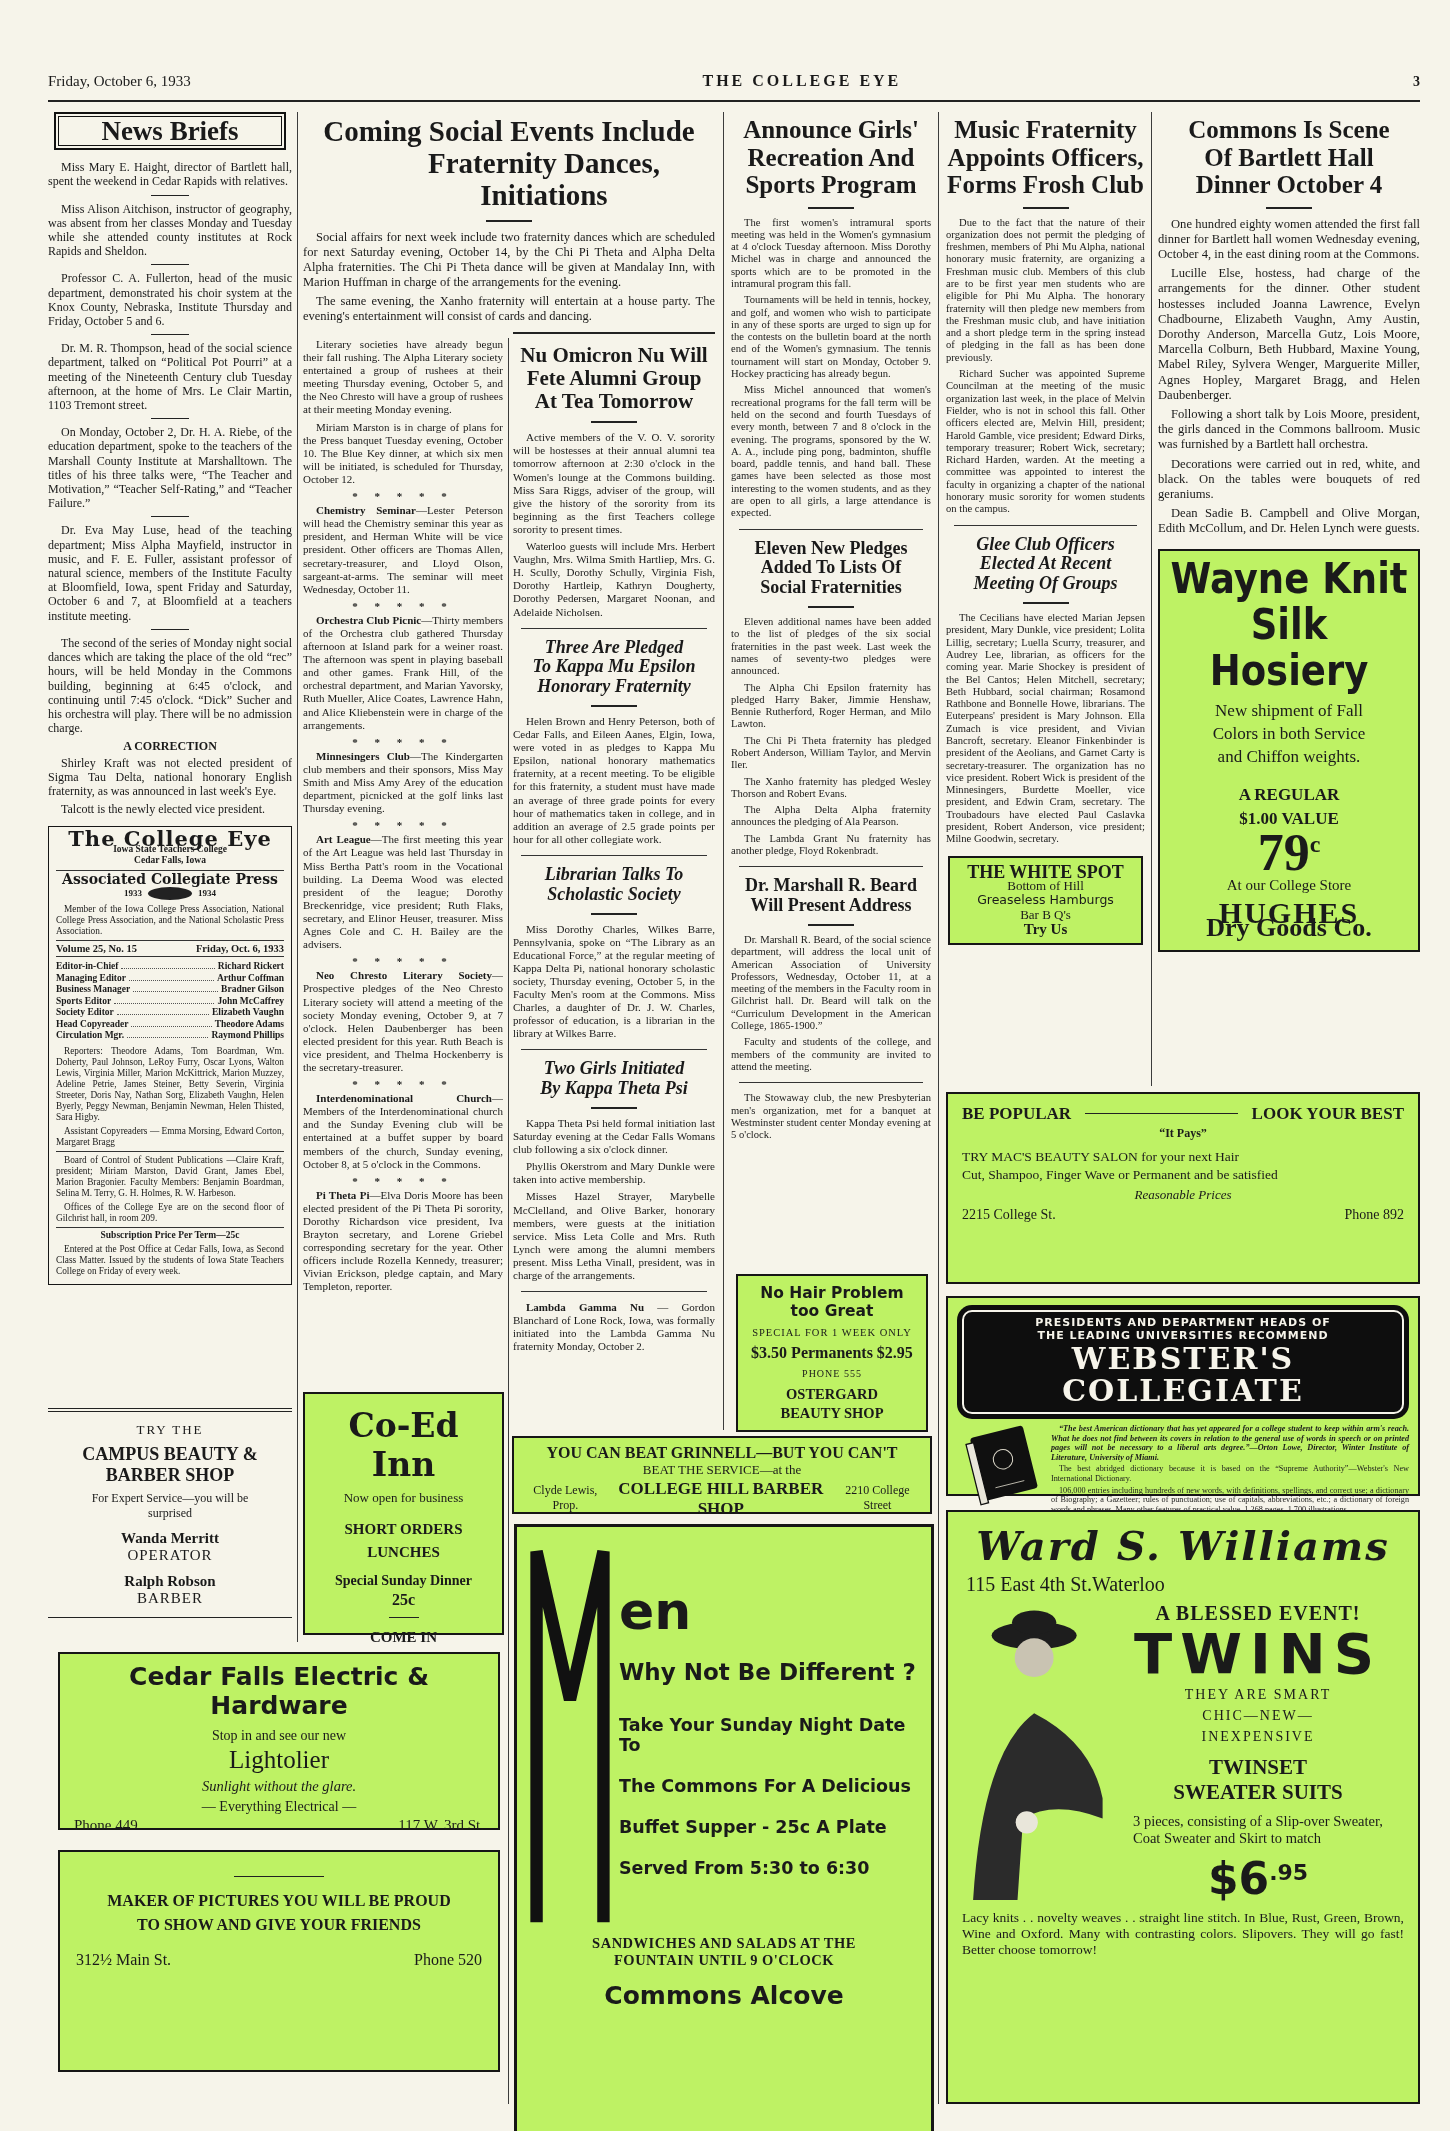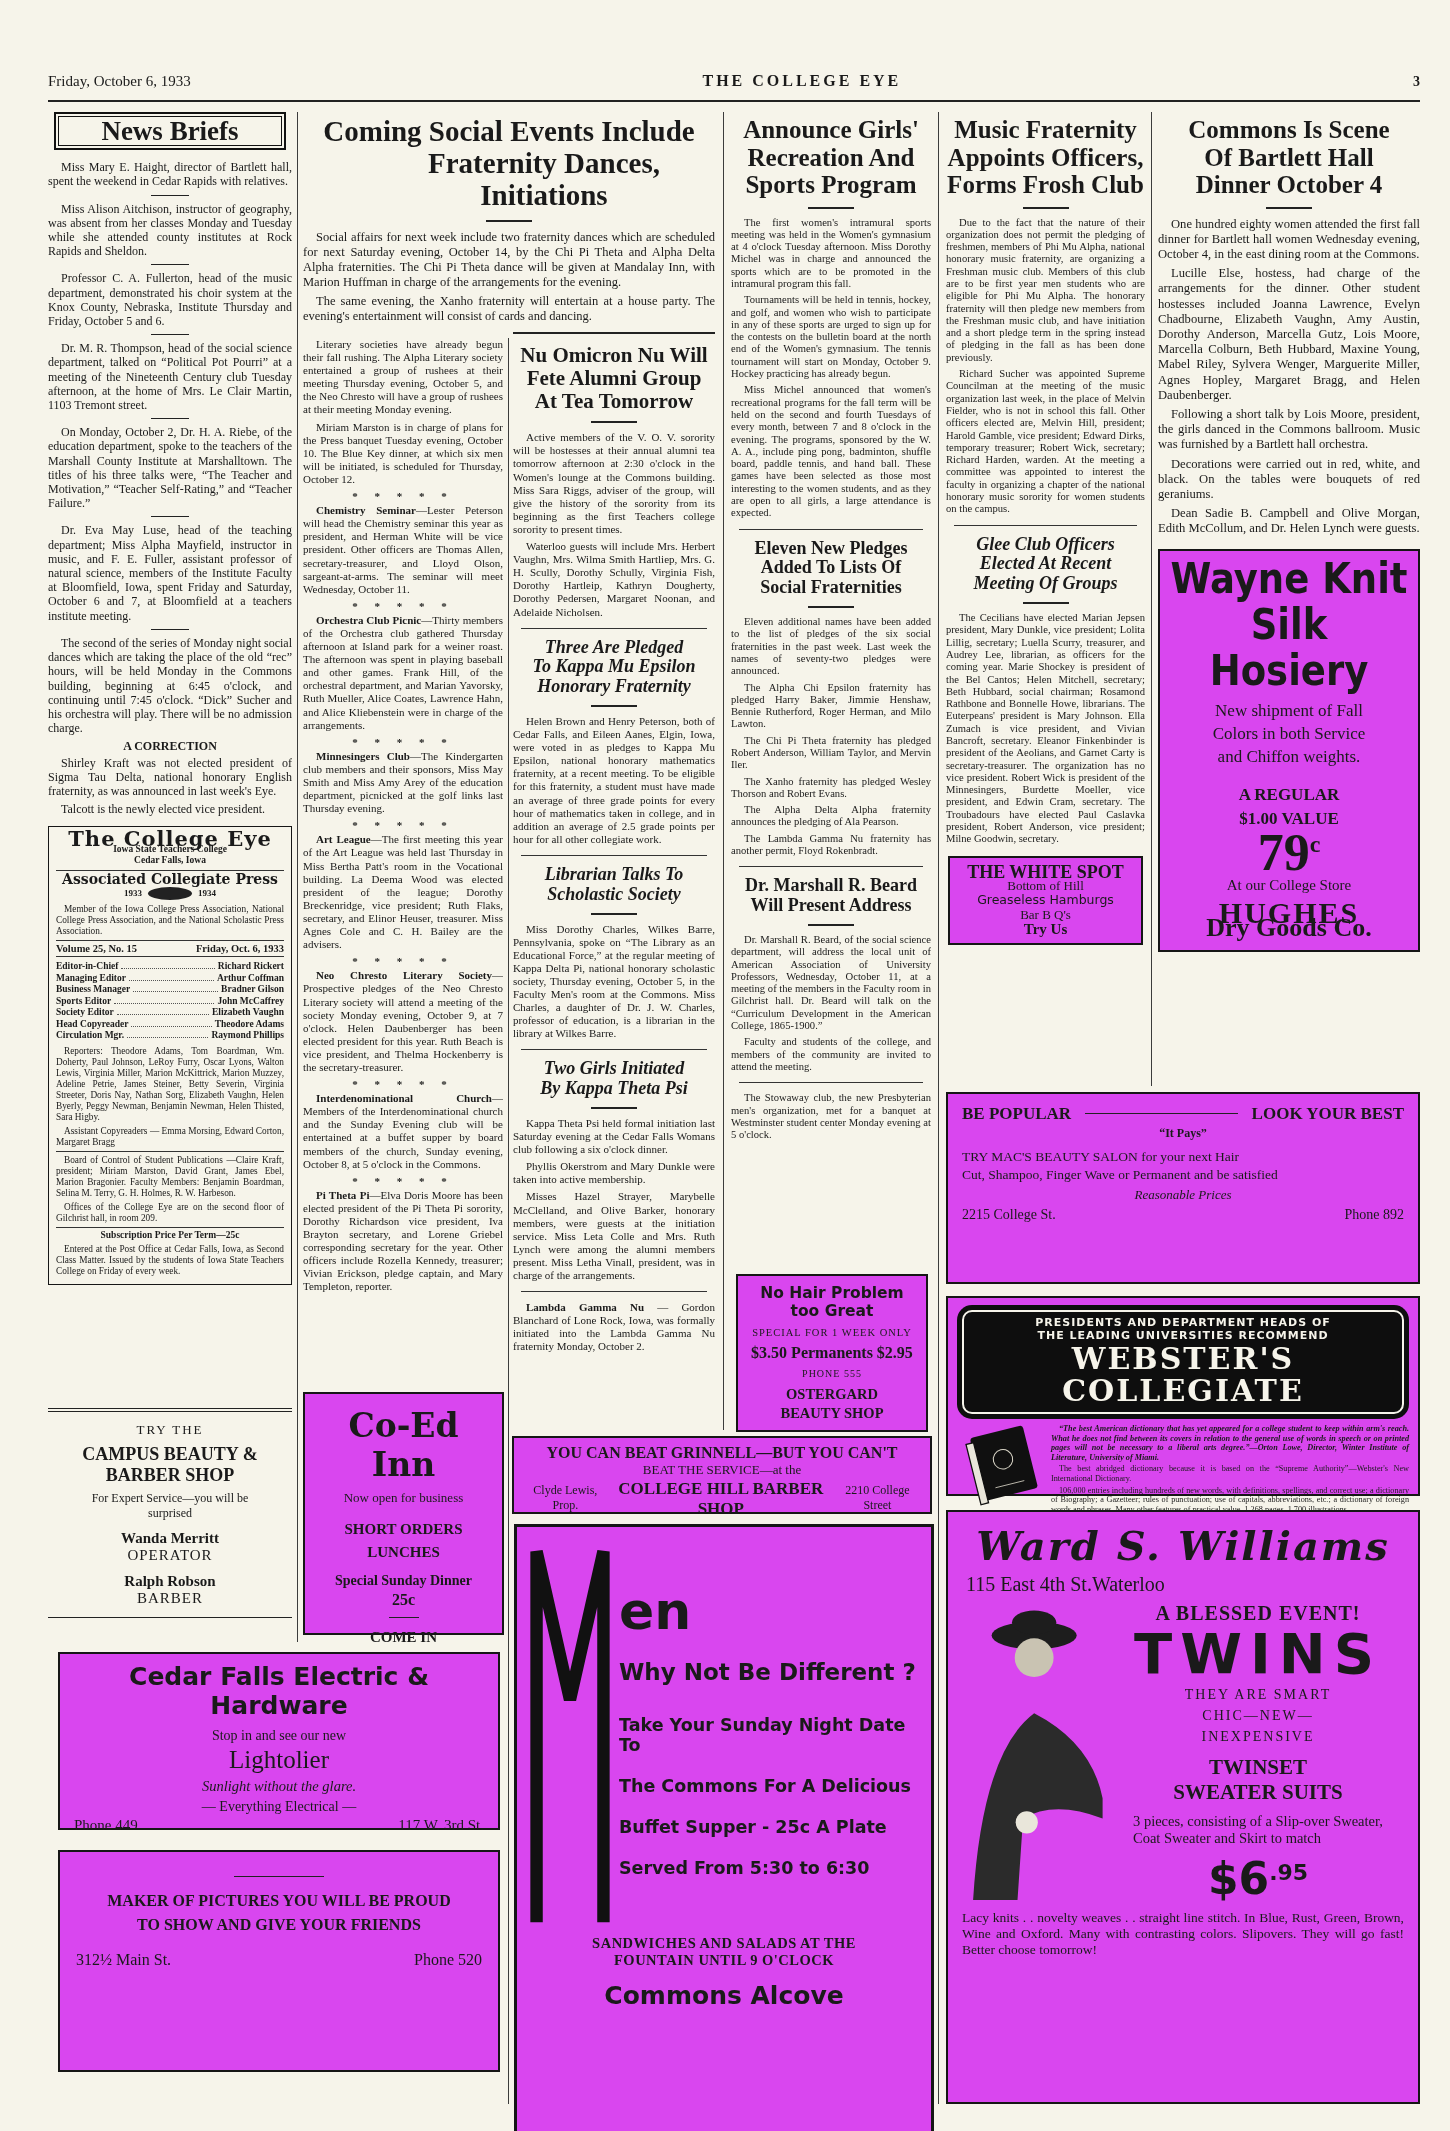--- a/index.html
+++ b/index.html
@@ -15,21 +15,21 @@
 .rh-title{font-size:16px;font-weight:bold;letter-spacing:3px}
 .rh-page{font-size:14px;font-weight:bold}
 
 .art-head{font-weight:bold;text-align:center;line-height:1.1;margin-top:4px}
 .art-head.it{font-style:italic}
 .hd30{font-size:29px}.hd26{font-size:25px}.hd22{font-size:21px}.hd19{font-size:18px}
 .hdiv{width:46px;border-top:2px solid #222;margin:8px auto}
 .dash{width:38px;border-top:1.5px solid #222;margin:6px auto}
 .art-sep{border-top:1px solid #333;margin:9px 8px}
 .stars{text-align:center;letter-spacing:7px;font-weight:bold;margin:1px 0;font-size:11px}
-.box{border:2px solid #161616;background:#d946ef}
+.box{border:2px solid #161616;background:#bef264}
 
 #col1{font-size:12px;line-height:14.2px}
 #col2-head{font-size:12.5px;line-height:15px}
 #col2a,#col2b{font-size:11px;line-height:13.1px}
 #col3,#col4{font-size:10.6px;line-height:12.3px}
 #col5{font-size:12.6px;line-height:15.2px}
 
 .nb-box{border:1px solid #111;outline:2px solid #111;outline-offset:2px;margin:4px 10px 14px;text-align:center;font-weight:bold;font-size:27px;padding:7px 0}
 .corr-title{text-align:center;font-weight:bold;font-size:12px;margin:4px 0 2px}
 
@@ -395,21 +395,21 @@
       <div>Eleven New Pledges</div>
       <div>Added To Lists Of</div>
       <div>Social Fraternities</div>
     </div>
     <div class="hdiv"></div>
     <p>Eleven additional names have been added to the list of pledges of the six social fraternities in the past week. Last week the names of seventy-two pledges were announced.</p>
     <p>The Alpha Chi Epsilon fraternity has pledged Harry Baker, Jimmie Henshaw, Bennie Rutherford, Roger Herman, and Milo Lawton.</p>
     <p>The Chi Pi Theta fraternity has pledged Robert Anderson, William Taylor, and Mervin Iler.</p>
     <p>The Xanho fraternity has pledged Wesley Thorson and Robert Evans.</p>
     <p>The Alpha Delta Alpha fraternity announces the pledging of Ala Pearson.</p>
-    <p>The Lambda Gamma Nu fraternity has another permit, Floyd Rokenbradt.</p>
+    <p>The Lambda Grant Nu fraternity has another pledge, Floyd Rokenbradt.</p>
     <div class="art-sep"></div>
     <div class="art-head hd19">
       <div>Dr. Marshall R. Beard</div>
       <div>Will Present Address</div>
     </div>
     <div class="hdiv"></div>
     <p>Dr. Marshall R. Beard, of the social science department, will address the local unit of American Association of University Professors, Wednesday, October 11, at a meeting of the members in the Faculty room in Gilchrist hall. Dr. Beard will talk on the “Curriculum Development in the American College, 1865-1900.”</p>
     <p>Faculty and students of the college, and members of the community are invited to attend the meeting.</p>
     <div class="art-sep"></div>
     <p>The Stowaway club, the new Presbyterian men's organization, met for a banquet at Westminster student center Monday evening at 5 o'clock.</p>

